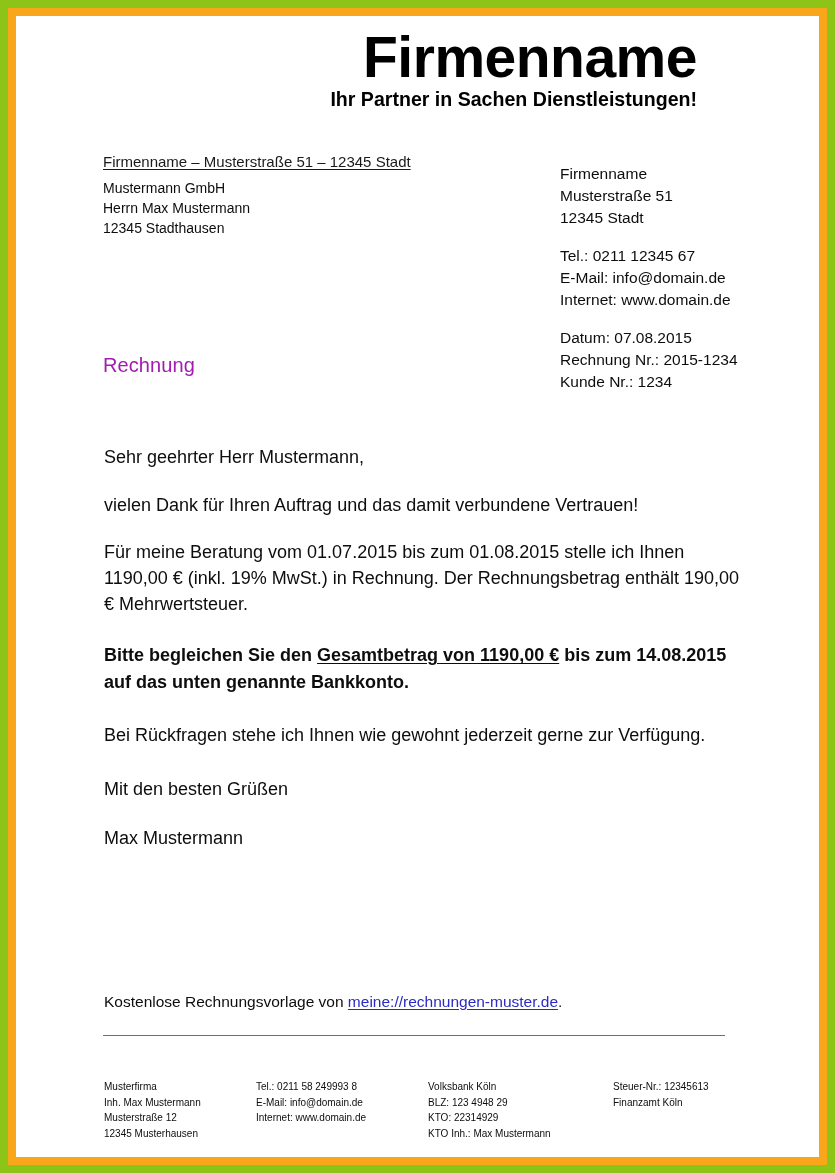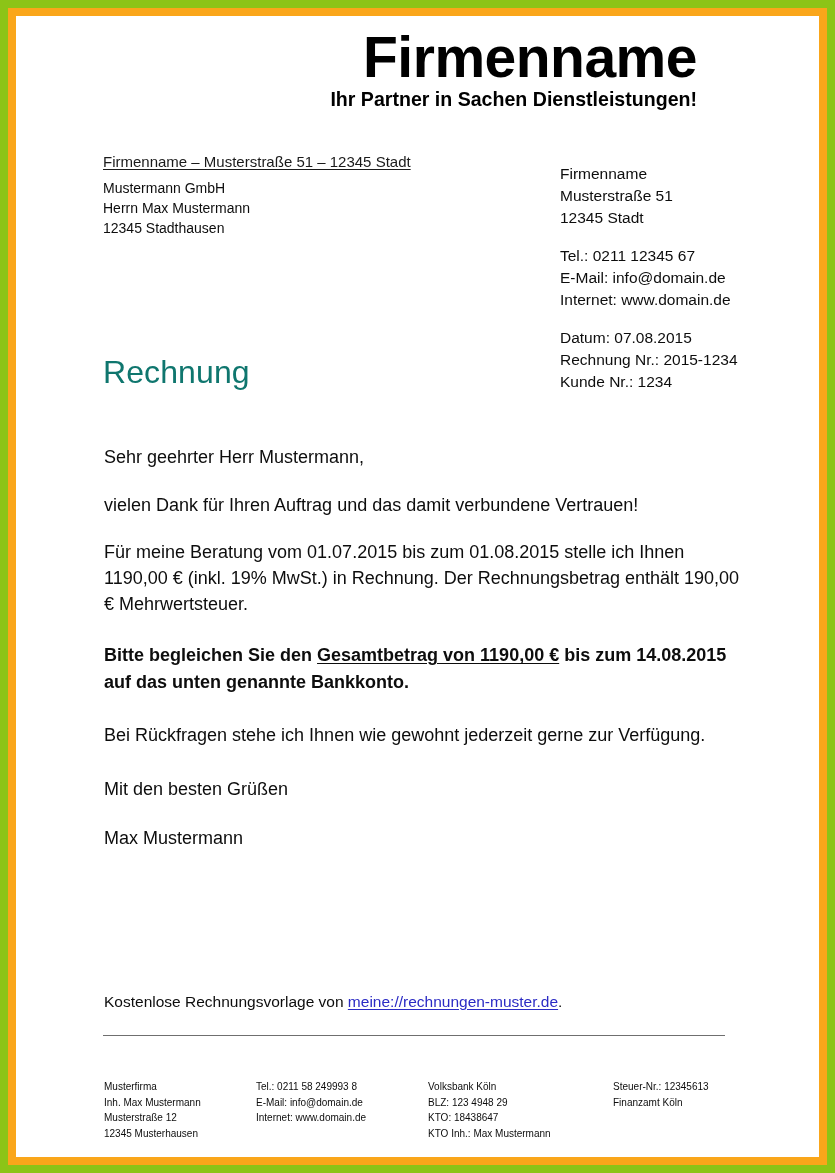--- a/index.html
+++ b/index.html
@@ -105,23 +105,23 @@
   }
   .info-block .group { margin-bottom: 16px; }
   .info-block .group:last-child { margin-bottom: 0; }
   .info-block div { white-space: nowrap; }
 
   
   .doc-title {
     position: absolute;
     left: 87px;
     top: 338px;
-    font-size: 32px;
+    font-size: 20px;
     font-weight: normal;
-    color: #0f766e;
+    color: #a21caf;
     margin: 0;
     letter-spacing: 0.1px;
   }
 
   .body-text {
     position: absolute;
     left: 88px;
     top: 428px;
     width: 640px;
     font-size: 18px;
@@ -248,21 +248,21 @@
         <div>12345 Musterhausen</div>
       </div>
       <div class="footer-col col-2">
         <div>Tel.: 0211 58 249993 8</div>
         <div>E-Mail: info@domain.de</div>
         <div>Internet: www.domain.de</div>
       </div>
       <div class="footer-col col-3">
         <div>Volksbank Köln</div>
         <div>BLZ: 123 4948 29</div>
-        <div>KTO: 18438647</div>
+        <div>KTO: 22314929</div>
         <div>KTO Inh.: Max Mustermann</div>
       </div>
       <div class="footer-col col-4">
         <div>Steuer-Nr.: 12345613</div>
         <div>Finanzamt Köln</div>
       </div>
     </div>
 
   </div>
 

